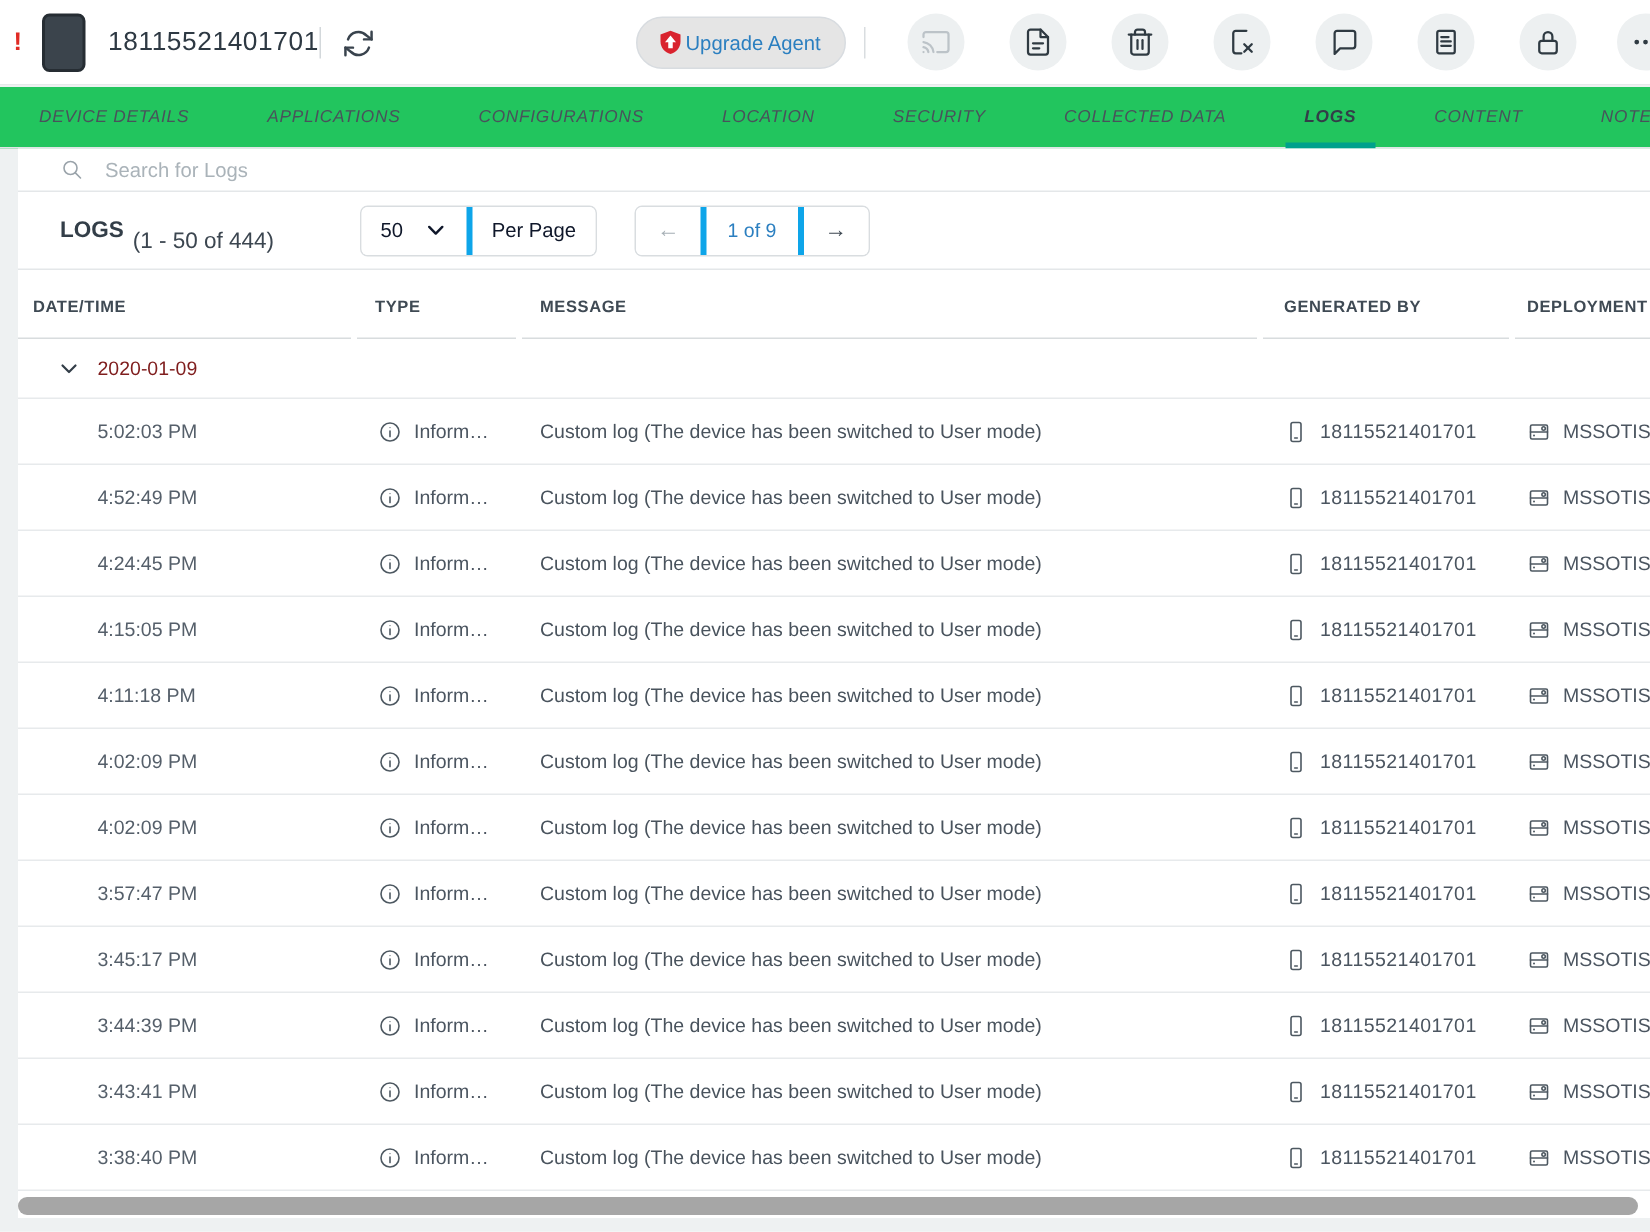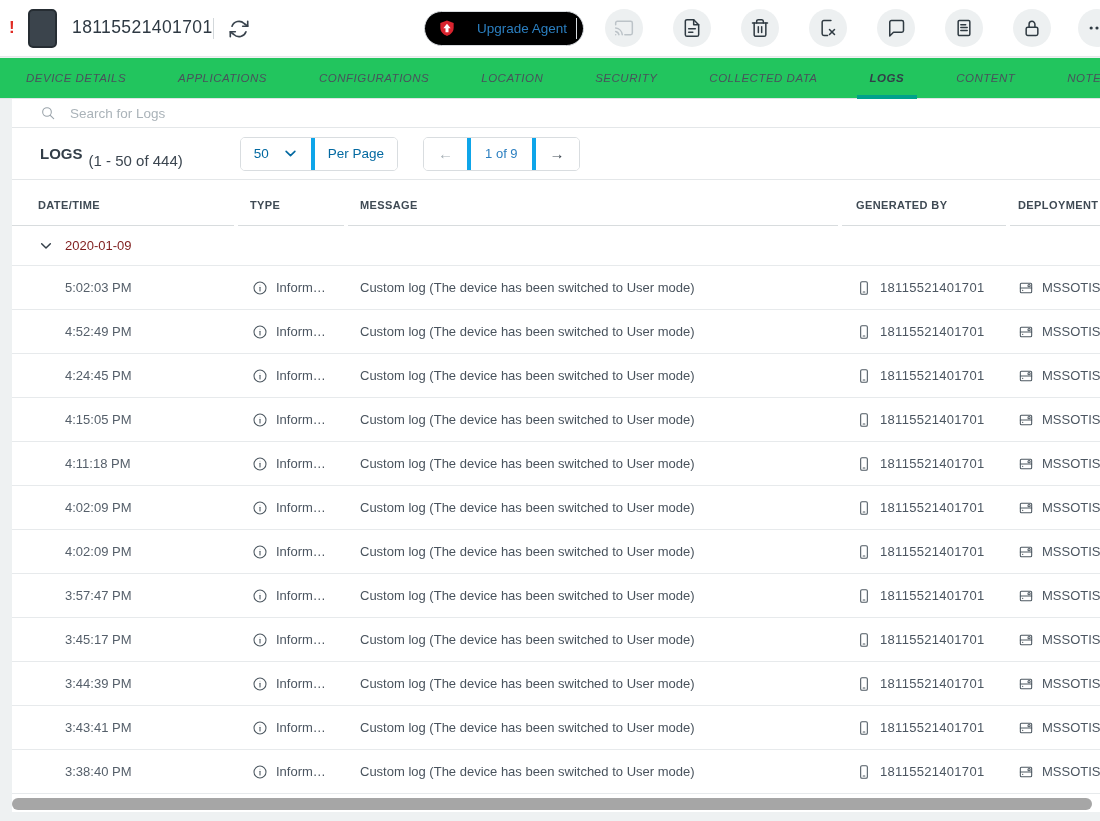--- a/index.html
+++ b/index.html
@@ -11,22 +11,22 @@
   .topbar { position:absolute; top:0; left:0; width:1100px; height:57px; background:#fff;
     border-bottom:1px solid #e6e9ea; }
   .alert { position:absolute; left:9px; top:18px; color:#e02b24; font-weight:700; font-size:17px; }
   .device-img { position:absolute; left:28px; top:9px; width:29px; height:39px;
     background:#3b444c; border:2px solid #262d33; border-radius:5px; }
   .device-id { position:absolute; left:72px; top:17px; font-size:17.5px; color:#2e3943; letter-spacing:.4px; }
   .hsep { position:absolute; left:213px; top:18px; width:1px; height:21px; background:#d3d8db; }
   .refresh-btn { position:absolute; left:228px; top:17px; width:24px; height:24px; border:none;
     background:transparent; color:#39434d; cursor:pointer; }
   .upgrade-btn { position:absolute; left:424px; top:11px; height:35px; padding:0 16px 0 12px;
-    border:1px solid #d8dce0; border-radius:18px; background:#000000; display:flex; align-items:center;
-    gap:20px; font-size:13.5px; cursor:pointer; font-family:inherit; }
+    border:1px solid #d8dce0; border-radius:18px; background:#e5e5e5; display:flex; align-items:center;
+    gap:0; font-size:13.5px; cursor:pointer; font-family:inherit; }
   .vdiv { position:absolute; left:576px; top:18px; width:1px; height:21px; background:#d9dde0; }
   .circle { position:absolute; top:9px; width:38px; height:38px; border-radius:50%;
     background:#edf0f1; display:flex; align-items:center; justify-content:center;
     color:#2f3a42; border:none; cursor:pointer; }
   .circle.disabled { color:#bcc3c8; }
 
   
   .tabbar { position:absolute; top:58px; left:0; width:1100px; height:41px; background:#22c55e;
     border-bottom:1px solid #e0e4e6; display:flex; align-items:center;font-style:italic; }
   .tab { position:relative; height:100%; display:flex; align-items:center; padding:0 26px;
@@ -44,34 +44,34 @@
     font-family:inherit; background:transparent; }
   .search-input::placeholder { color:#aab3b9; }
 
   .toolbar { height:52px; border-bottom:1px solid #e4e7e9; display:flex; align-items:center;
     padding-left:28px; }
   .logs-title { font-size:15px; font-weight:700; color:#333e48; }
   .logs-range { font-size:15px; color:#3c4650; margin-left:6px;margin-top:13px; }
   .btn-group { display:flex; align-items:stretch; height:34px; border:1px solid #d9dde0;
     border-radius:5px; background:#fff; overflow:hidden; }
   .pagesize-group { margin-left:57px; }
-  .seg { display:flex; align-items:center; padding:0 13px; font-size:13.5px; color:#0369a1;
+  .seg { display:flex; align-items:center; padding:0 13px; font-size:13.5px; color:#0f172a;
     background:#fff; border:none; cursor:pointer; font-family:inherit; gap:14px; }
   .seg + .seg { border-left:4px solid #0ea5e9; }
   .pager-group { margin-left:25px; }
   .pager-prev { color:#a7b0b6; font-size:15px; padding:0 14px; }
   .pager-label { color:var(--blue); font-size:13px; padding:0 14px; }
   .pager-next { color:#3e4852; font-size:15px; padding:0 14px; }
 
   
   .thead { position:relative; height:46px; }
   .th { position:absolute; top:0; height:100%; display:flex; align-items:flex-end;
     padding-bottom:14px; font-size:11px; font-weight:700; color:#3f4a54; letter-spacing:.4px;
     border-bottom:1px solid #d8dcde; cursor:pointer; }
-  .th1 { left:0;    width:222px; padding-left:26px; }
+  .th1 { left:0;    width:222px; padding-left:10px; }
   .th2 { left:226px; width:106px; padding-left:12px; }
   .th3 { left:336px; width:490px; padding-left:12px; }
   .th4 { left:830px; width:164px; padding-left:14px; }
   .th5 { left:998px; width:390px; padding-left:8px; white-space:nowrap; overflow:hidden; }
 
   .group-row { position:relative; height:40px; border-bottom:1px solid #e7eaec; cursor:pointer; }
   .group-chevron { position:absolute; left:26px; top:12px; color:#333e48; }
   .group-label { position:absolute; left:53px; top:12px; font-size:13px; color:#7f1d1d; }
 
   .tr { position:relative; height:44px; border-bottom:1px solid #e7eaec; cursor:pointer; }

